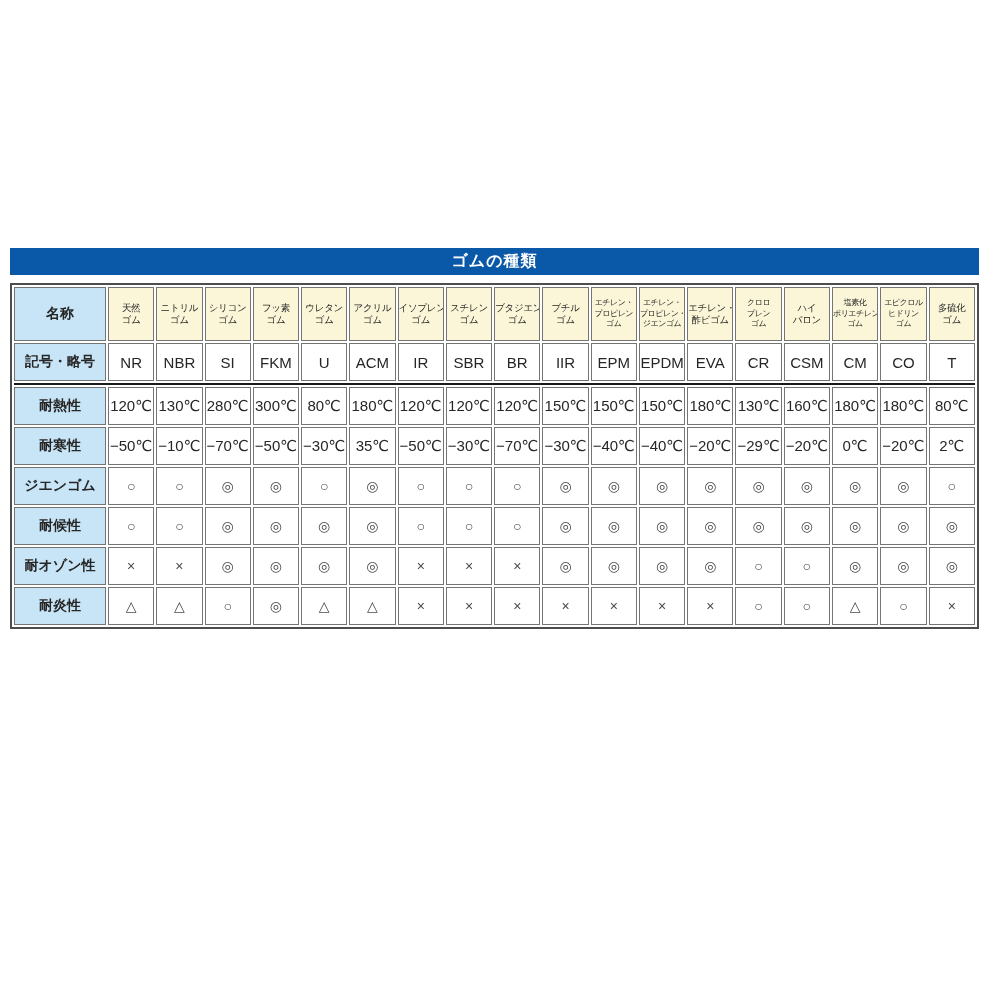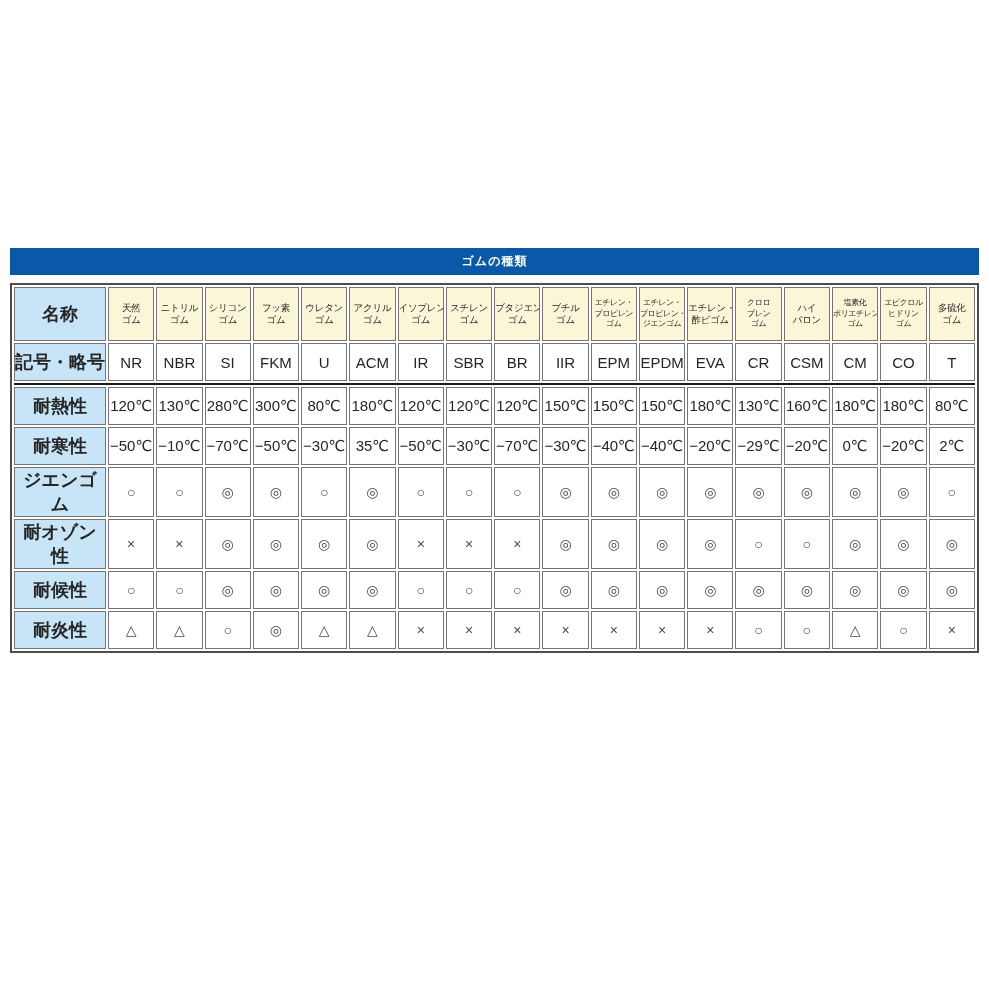--- a/index.html
+++ b/index.html
@@ -13,21 +13,21 @@
   .page { position: absolute; left: 10px; top: 248px; width: 969px; }
 
   .title-bar {
     height: 27px;
     background: var(--title-bg, #0a58a8);
     display: flex; align-items: center; justify-content: center;
     margin-bottom: 8px;
   }
   .title-text {
     color: var(--title-fg, #ffffff);
-    font-weight: bold; font-size: 12px; letter-spacing: 1px; font-family: Liberation Serif, serif;
+    font-weight: bold; font-size: 16px; letter-spacing: 1px; font-family: Liberation Serif, serif;
   }
 
   table.rubber-table {
     width: 969px;
     table-layout: fixed;
     border-collapse: separate;
     border-spacing: 2px;
     border: 2px solid var(--outer-border, #4d4d4d);
     background: #ffffff;
   }
@@ -36,21 +36,21 @@
     text-align: center; vertical-align: middle;
     padding: 0; overflow: hidden;
     color: var(--cell-fg, #262626);
     background: #ffffff;
   }
   tr { height: 38px; }
   tr[data-name="header-row"] { height: 54px; }
 
   .corner, .row-label {
     background: var(--rowhdr-bg, #c8e5f7);
-    font-weight: bold; font-size: 18px;
+    font-weight: bold; font-size: 14px;
   }
   .col-header {
     background: var(--colhdr-bg, #fbf6d8);
     font-weight: normal; font-size: 9.5px; line-height: 1.3;
     letter-spacing: -0.3px; white-space: nowrap;
   }
   .col-header.small { font-size: 8px; letter-spacing: -0.5px; }
 
   .val { font-size: 15px; }
   .sym { font-size: 14px; color: #4a4a4a; }
@@ -189,20 +189,41 @@
           <td class="sym" data-name="aging-cell-iir">◎</td>
           <td class="sym" data-name="aging-cell-epm">◎</td>
           <td class="sym" data-name="aging-cell-epdm">◎</td>
           <td class="sym" data-name="aging-cell-eva">◎</td>
           <td class="sym" data-name="aging-cell-cr">◎</td>
           <td class="sym" data-name="aging-cell-csm">◎</td>
           <td class="sym" data-name="aging-cell-cm">◎</td>
           <td class="sym" data-name="aging-cell-co">◎</td>
           <td class="sym" data-name="aging-cell-t">○</td>
         </tr>
+        <tr data-name="property-row-weather">
+          <td class="row-label" data-name="row-label-weather">耐候性</td>
+          <td class="sym" data-name="weather-cell-nr">○</td>
+          <td class="sym" data-name="weather-cell-nbr">○</td>
+          <td class="sym" data-name="weather-cell-si">◎</td>
+          <td class="sym" data-name="weather-cell-fkm">◎</td>
+          <td class="sym" data-name="weather-cell-u">◎</td>
+          <td class="sym" data-name="weather-cell-acm">◎</td>
+          <td class="sym" data-name="weather-cell-ir">○</td>
+          <td class="sym" data-name="weather-cell-sbr">○</td>
+          <td class="sym" data-name="weather-cell-br">○</td>
+          <td class="sym" data-name="weather-cell-iir">◎</td>
+          <td class="sym" data-name="weather-cell-epm">◎</td>
+          <td class="sym" data-name="weather-cell-epdm">◎</td>
+          <td class="sym" data-name="weather-cell-eva">◎</td>
+          <td class="sym" data-name="weather-cell-cr">◎</td>
+          <td class="sym" data-name="weather-cell-csm">◎</td>
+          <td class="sym" data-name="weather-cell-cm">◎</td>
+          <td class="sym" data-name="weather-cell-co">◎</td>
+          <td class="sym" data-name="weather-cell-t">◎</td>
+        </tr>
         <tr data-name="property-row-ozone">
           <td class="row-label" data-name="row-label-ozone">耐オゾン性</td>
           <td class="sym" data-name="ozone-cell-nr">×</td>
           <td class="sym" data-name="ozone-cell-nbr">×</td>
           <td class="sym" data-name="ozone-cell-si">◎</td>
           <td class="sym" data-name="ozone-cell-fkm">◎</td>
           <td class="sym" data-name="ozone-cell-u">◎</td>
           <td class="sym" data-name="ozone-cell-acm">◎</td>
           <td class="sym" data-name="ozone-cell-ir">×</td>
           <td class="sym" data-name="ozone-cell-sbr">×</td>
@@ -210,41 +231,20 @@
           <td class="sym" data-name="ozone-cell-iir">◎</td>
           <td class="sym" data-name="ozone-cell-epm">◎</td>
           <td class="sym" data-name="ozone-cell-epdm">◎</td>
           <td class="sym" data-name="ozone-cell-eva">◎</td>
           <td class="sym" data-name="ozone-cell-cr">○</td>
           <td class="sym" data-name="ozone-cell-csm">○</td>
           <td class="sym" data-name="ozone-cell-cm">◎</td>
           <td class="sym" data-name="ozone-cell-co">◎</td>
           <td class="sym" data-name="ozone-cell-t">◎</td>
         </tr>
-        <tr data-name="property-row-weather">
-          <td class="row-label" data-name="row-label-weather">耐候性</td>
-          <td class="sym" data-name="weather-cell-nr">○</td>
-          <td class="sym" data-name="weather-cell-nbr">○</td>
-          <td class="sym" data-name="weather-cell-si">◎</td>
-          <td class="sym" data-name="weather-cell-fkm">◎</td>
-          <td class="sym" data-name="weather-cell-u">◎</td>
-          <td class="sym" data-name="weather-cell-acm">◎</td>
-          <td class="sym" data-name="weather-cell-ir">○</td>
-          <td class="sym" data-name="weather-cell-sbr">○</td>
-          <td class="sym" data-name="weather-cell-br">○</td>
-          <td class="sym" data-name="weather-cell-iir">◎</td>
-          <td class="sym" data-name="weather-cell-epm">◎</td>
-          <td class="sym" data-name="weather-cell-epdm">◎</td>
-          <td class="sym" data-name="weather-cell-eva">◎</td>
-          <td class="sym" data-name="weather-cell-cr">◎</td>
-          <td class="sym" data-name="weather-cell-csm">◎</td>
-          <td class="sym" data-name="weather-cell-cm">◎</td>
-          <td class="sym" data-name="weather-cell-co">◎</td>
-          <td class="sym" data-name="weather-cell-t">◎</td>
-        </tr>
         <tr data-name="property-row-flame">
           <td class="row-label" data-name="row-label-flame">耐炎性</td>
           <td class="sym" data-name="flame-cell-nr">△</td>
           <td class="sym" data-name="flame-cell-nbr">△</td>
           <td class="sym" data-name="flame-cell-si">○</td>
           <td class="sym" data-name="flame-cell-fkm">◎</td>
           <td class="sym" data-name="flame-cell-u">△</td>
           <td class="sym" data-name="flame-cell-acm">△</td>
           <td class="sym" data-name="flame-cell-ir">×</td>
           <td class="sym" data-name="flame-cell-sbr">×</td>

